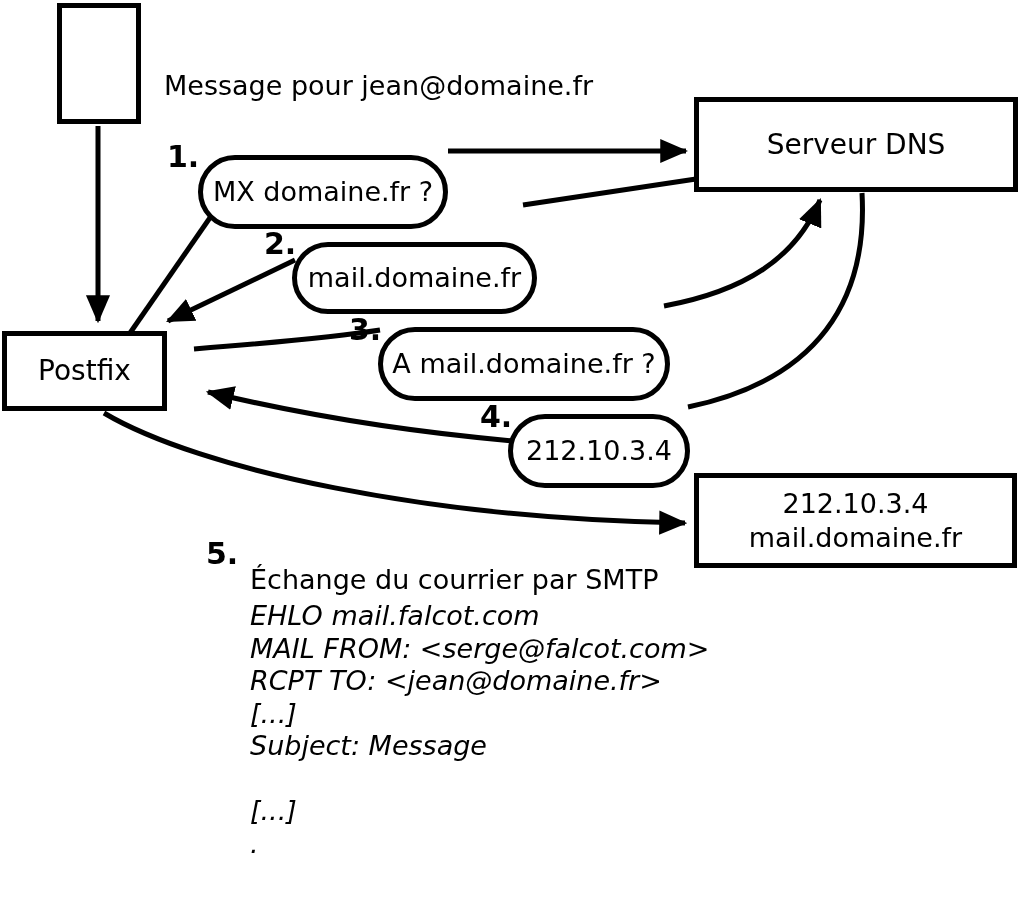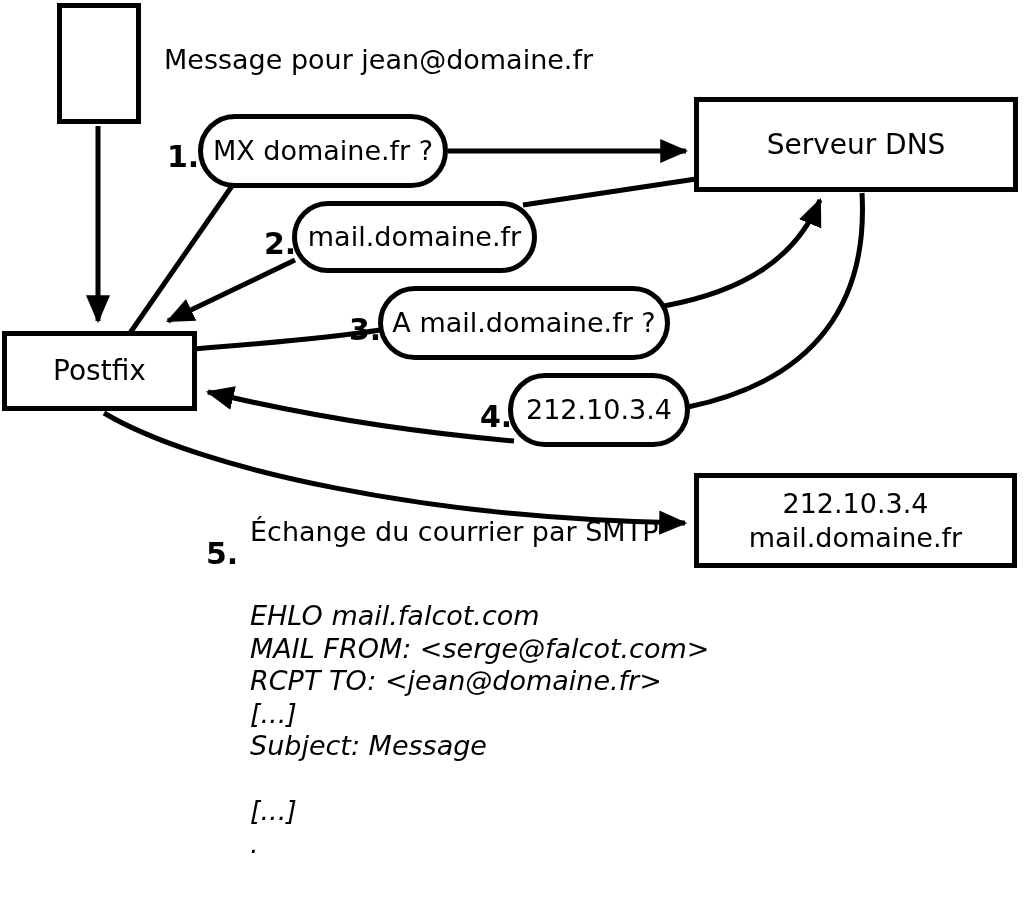--- a/index.html
+++ b/index.html
@@ -27,54 +27,55 @@
     position: absolute;
     background: #ffffff;
     border: 5px solid #000000;
     display: flex;
     align-items: center;
     justify-content: center;
     text-align: center;
     z-index: 2;
   }
   .rect { border-radius: 0; }
-  .pill { border-radius: 40px; }
+  .pill { border-radius: 40px; margin-top: 41px; }
   .node .nlabel { font-size: 27px; line-height: 1.2; }
   .box-sender   { left: 57px;  top: 3px;   width: 84px;  height: 121px; }
-  .box-postfix  { left: 2px;   top: 331px; width: 195px; height: 80px; }
+  .box-postfix  { left: 2px;   top: 331px; width: 165px; height: 80px; }
   .box-postfix .nlabel { font-size: 28px; }
   .box-dns      { left: 694px; top: 97px;  width: 324px; height: 95px; }
   .box-dns .nlabel { font-size: 28px; }
   .box-mailserver { left: 694px; top: 473px; width: 323px; height: 95px; }
   .box-mailserver .nlabel { font-size: 27px; line-height: 34px; }
   .pill-1 { left: 198px; top: 114px; width: 250px; height: 74px; }
   .pill-2 { left: 292px; top: 201px; width: 245px; height: 72px; }
   .pill-3 { left: 378px; top: 286px; width: 292px; height: 74px; text-align: right; }
   .pill-4 { left: 508px; top: 373px; width: 182px; height: 74px; }
   .txt {
     position: absolute;
     z-index: 3;
     white-space: nowrap;
     font-size: 27px;
     line-height: 1.15;
+    margin-top: 26px;
   }
   .num {
     position: absolute;
     z-index: 3;
     font-size: 30px;
     font-weight: bold;
     white-space: nowrap;
   }
   .t-message { left: 164px; top: 44px; }
   .n1 { left: 167px; top: 139px; }
   .n2 { left: 264px; top: 226px; }
   .n3 { left: 349px; top: 312px; }
   .n4 { left: 480px; top: 399px; }
   .n5 { left: 206px; top: 536px; }
-  .t-step5 { left: 250px; top: 516px; }
+  .t-step5 { left: 250px; top: 538px; }
   .smtp {
     position: absolute;
     left: 250px;
     top: 600px;
     z-index: 3;
     font-size: 27px;
   }
   .smtp-line {
     height: 32.5px;
     white-space: pre;

